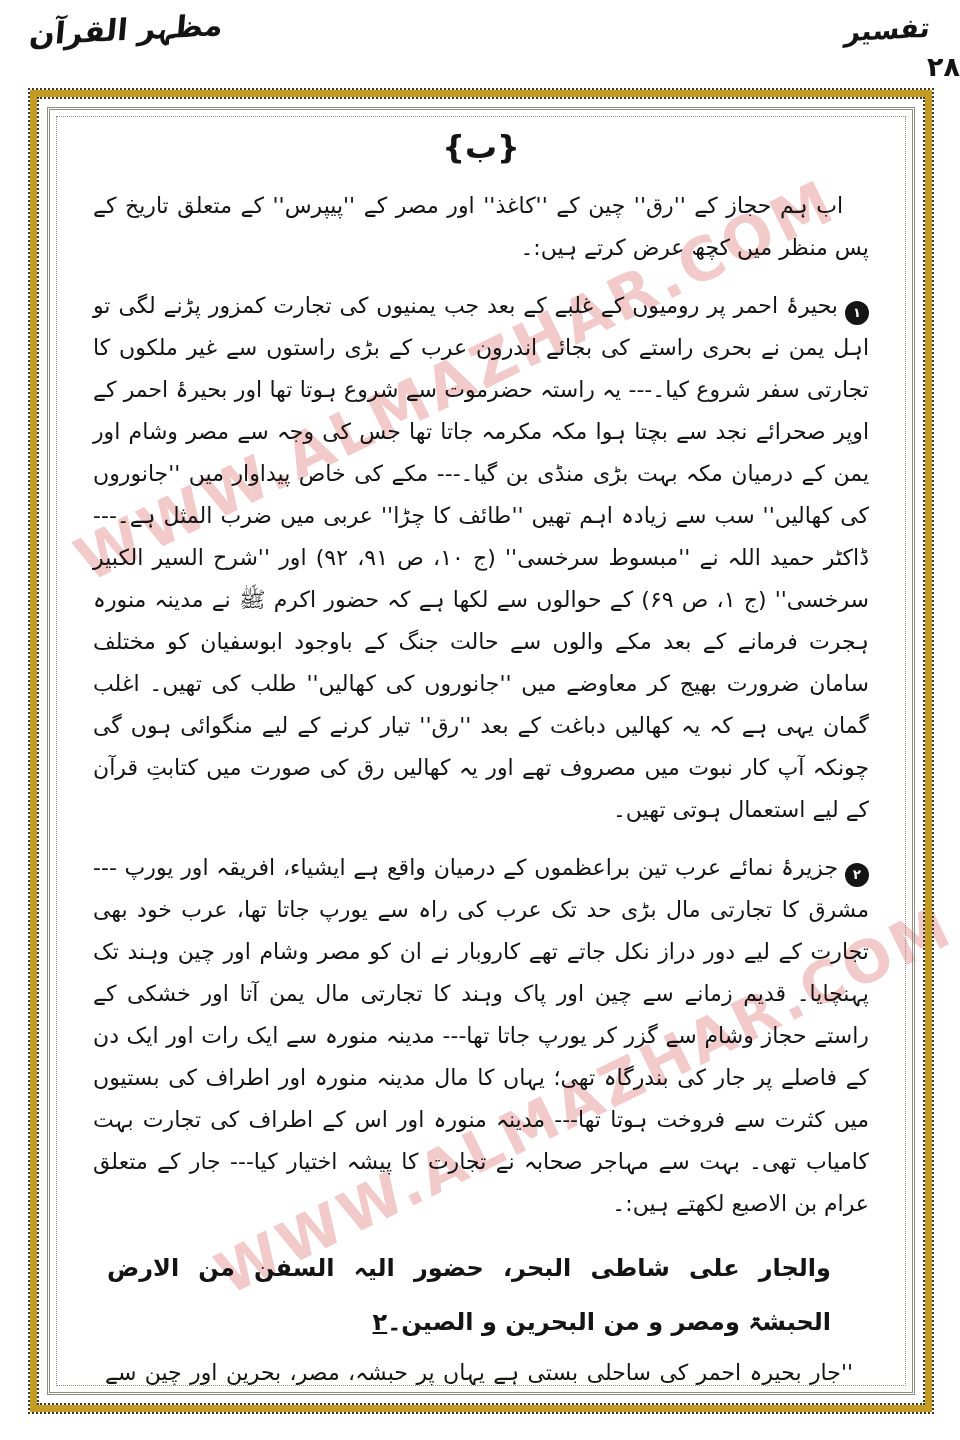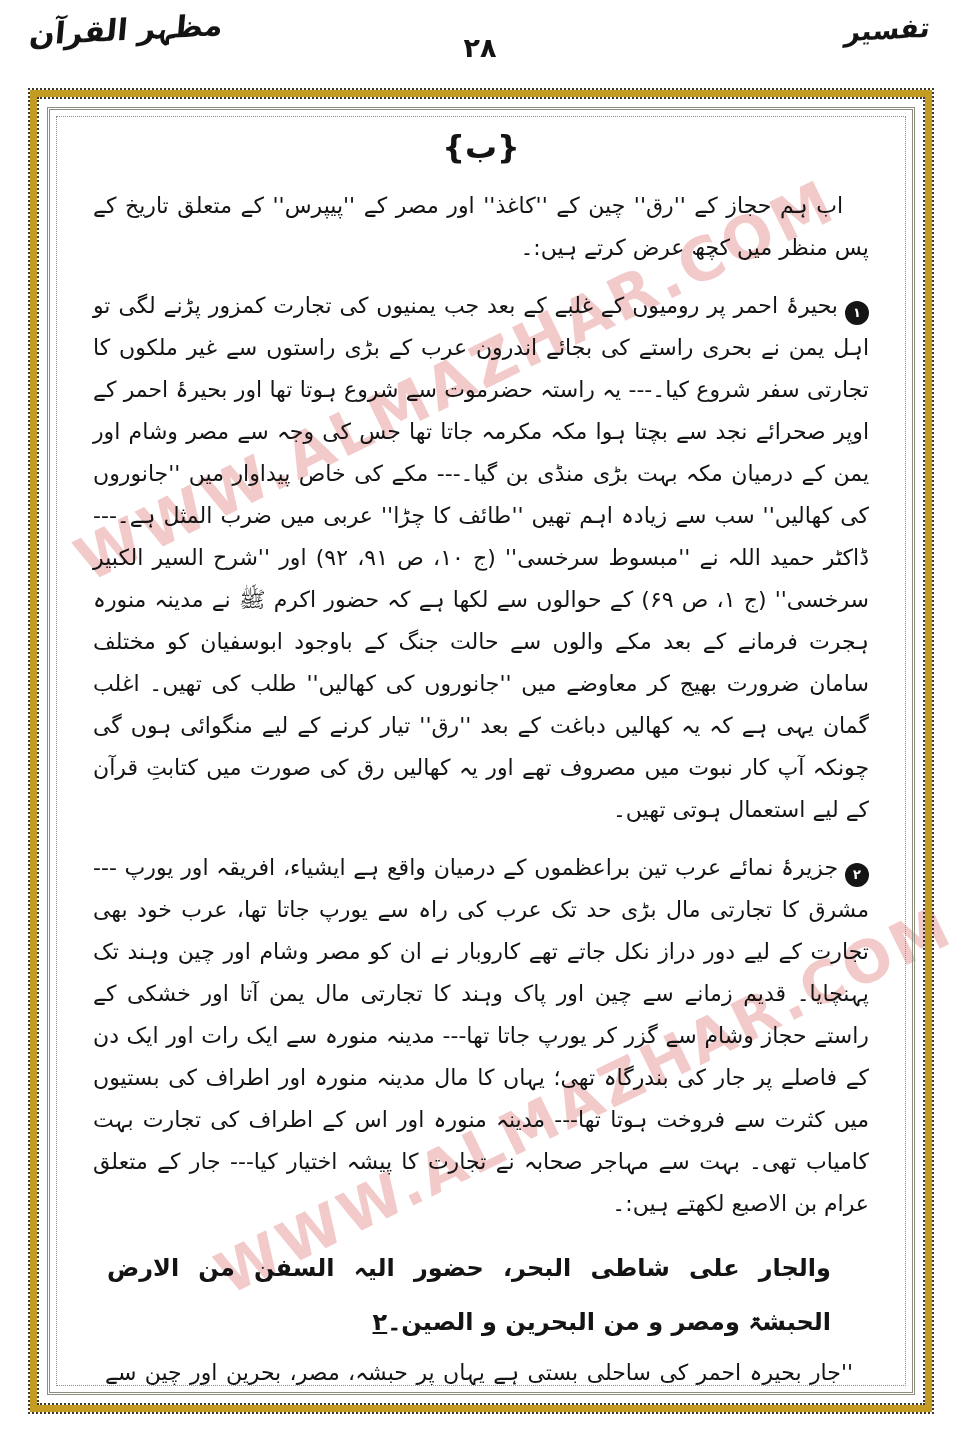--- a/index.html
+++ b/index.html
@@ -10,21 +10,21 @@
   
   .hdr-left{
     position:absolute;top:12px;left:30px;font-size:30px;font-weight:bold;
     transform:skewX(-8deg) rotate(-3deg);white-space:nowrap;
   }
   .hdr-right{
     position:absolute;top:14px;right:30px;font-size:27px;font-weight:bold;
     transform:skewX(-8deg) rotate(-3deg);white-space:nowrap;
   }
   .hdr-page{
-    position:absolute;top:32px;left:0;right:0;text-align:center;
+    position:absolute;top:51px;left:0;right:0;
     font-size:27px;font-weight:bold;
   }
   
   .wm{
     position:absolute;font-weight:bold;font-size:60px;letter-spacing:4px;
     color:rgba(233,158,158,0.55);white-space:nowrap;z-index:1;pointer-events:none;
     transform-origin:left bottom;transform:rotate(-26deg);
     font-family:"DejaVu Sans","Liberation Sans",sans-serif;direction:ltr;
   }
   .wm1{left:95px;top:525px;}

